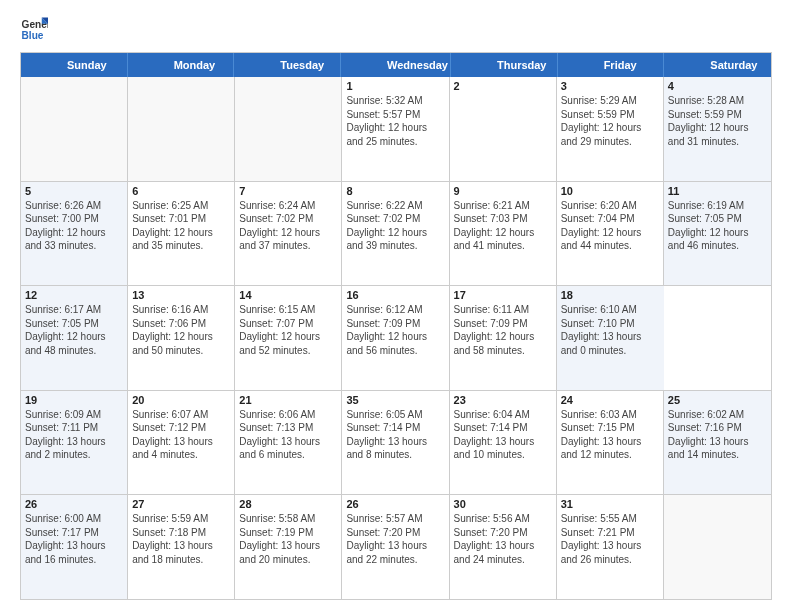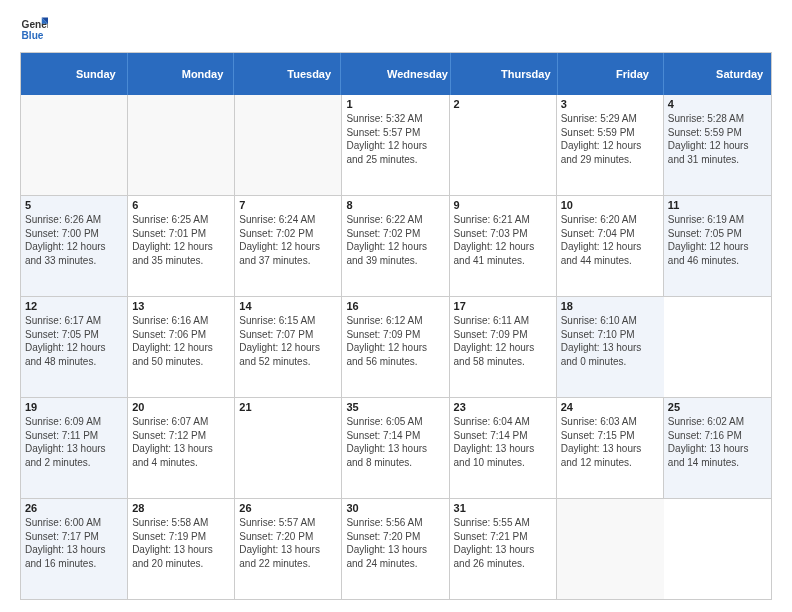--- a/index.html
+++ b/index.html
@@ -54,22 +54,22 @@
     }
     .cal-header {
       display: grid;
       grid-template-columns: repeat(7, 1fr);
       background: #2a6bbf;
     }
     .cal-header-cell {
       color: #fff;
       font-size: 11px;
       font-weight: bold;
-      text-align: center;
-      padding: 15px 2px;
+      text-align: left;
+      padding: 6px 2px;
       border-right: 1px solid #4a8ad4;
       margin-left: 44px;
     }
     .cal-header-cell:last-child { border-right: none; }
     .cal-body {
       flex: 1;
       display: flex;
       flex-direction: column;
     }
     .cal-row {
@@ -213,20 +213,21 @@
           <div class="cal-cell shaded">
             <div class="day-num">19</div>
             <div class="cell-text">Sunrise: 6:09 AM<br>Sunset: 7:11 PM<br>Daylight: 13 hours and 2 minutes.</div>
           </div>
           <div class="cal-cell">
             <div class="day-num">20</div>
             <div class="cell-text">Sunrise: 6:07 AM<br>Sunset: 7:12 PM<br>Daylight: 13 hours and 4 minutes.</div>
           </div>
           <div class="cal-cell">
             <div class="day-num">21</div>
+            <div class="cell-text">Sunrise: 6:06 AM<br>Sunset: 7:13 PM<br>Daylight: 13 hours and 6 minutes.</div>
           </div>
           <div class="cal-cell">
             <div class="day-num">35</div>
             <div class="cell-text">Sunrise: 6:05 AM<br>Sunset: 7:14 PM<br>Daylight: 13 hours and 8 minutes.</div>
           </div>
           <div class="cal-cell">
             <div class="day-num">23</div>
             <div class="cell-text">Sunrise: 6:04 AM<br>Sunset: 7:14 PM<br>Daylight: 13 hours and 10 minutes.</div>
           </div>
           <div class="cal-cell">
@@ -235,20 +236,24 @@
           </div>
           <div class="cal-cell shaded">
             <div class="day-num">25</div>
             <div class="cell-text">Sunrise: 6:02 AM<br>Sunset: 7:16 PM<br>Daylight: 13 hours and 14 minutes.</div>
           </div>
         </div>
         <div class="cal-row">
           <div class="cal-cell shaded">
             <div class="day-num">26</div>
             <div class="cell-text">Sunrise: 6:00 AM<br>Sunset: 7:17 PM<br>Daylight: 13 hours and 16 minutes.</div>
+          </div>
+          <div class="cal-cell">
+            <div class="day-num">27</div>
+            <div class="cell-text">Sunrise: 5:59 AM<br>Sunset: 7:18 PM<br>Daylight: 13 hours and 18 minutes.</div>
           </div>
           <div class="cal-cell">
             <div class="day-num">28</div>
             <div class="cell-text">Sunrise: 5:58 AM<br>Sunset: 7:19 PM<br>Daylight: 13 hours and 20 minutes.</div>
           </div>
           <div class="cal-cell">
             <div class="day-num">26</div>
             <div class="cell-text">Sunrise: 5:57 AM<br>Sunset: 7:20 PM<br>Daylight: 13 hours and 22 minutes.</div>
           </div>
           <div class="cal-cell">

